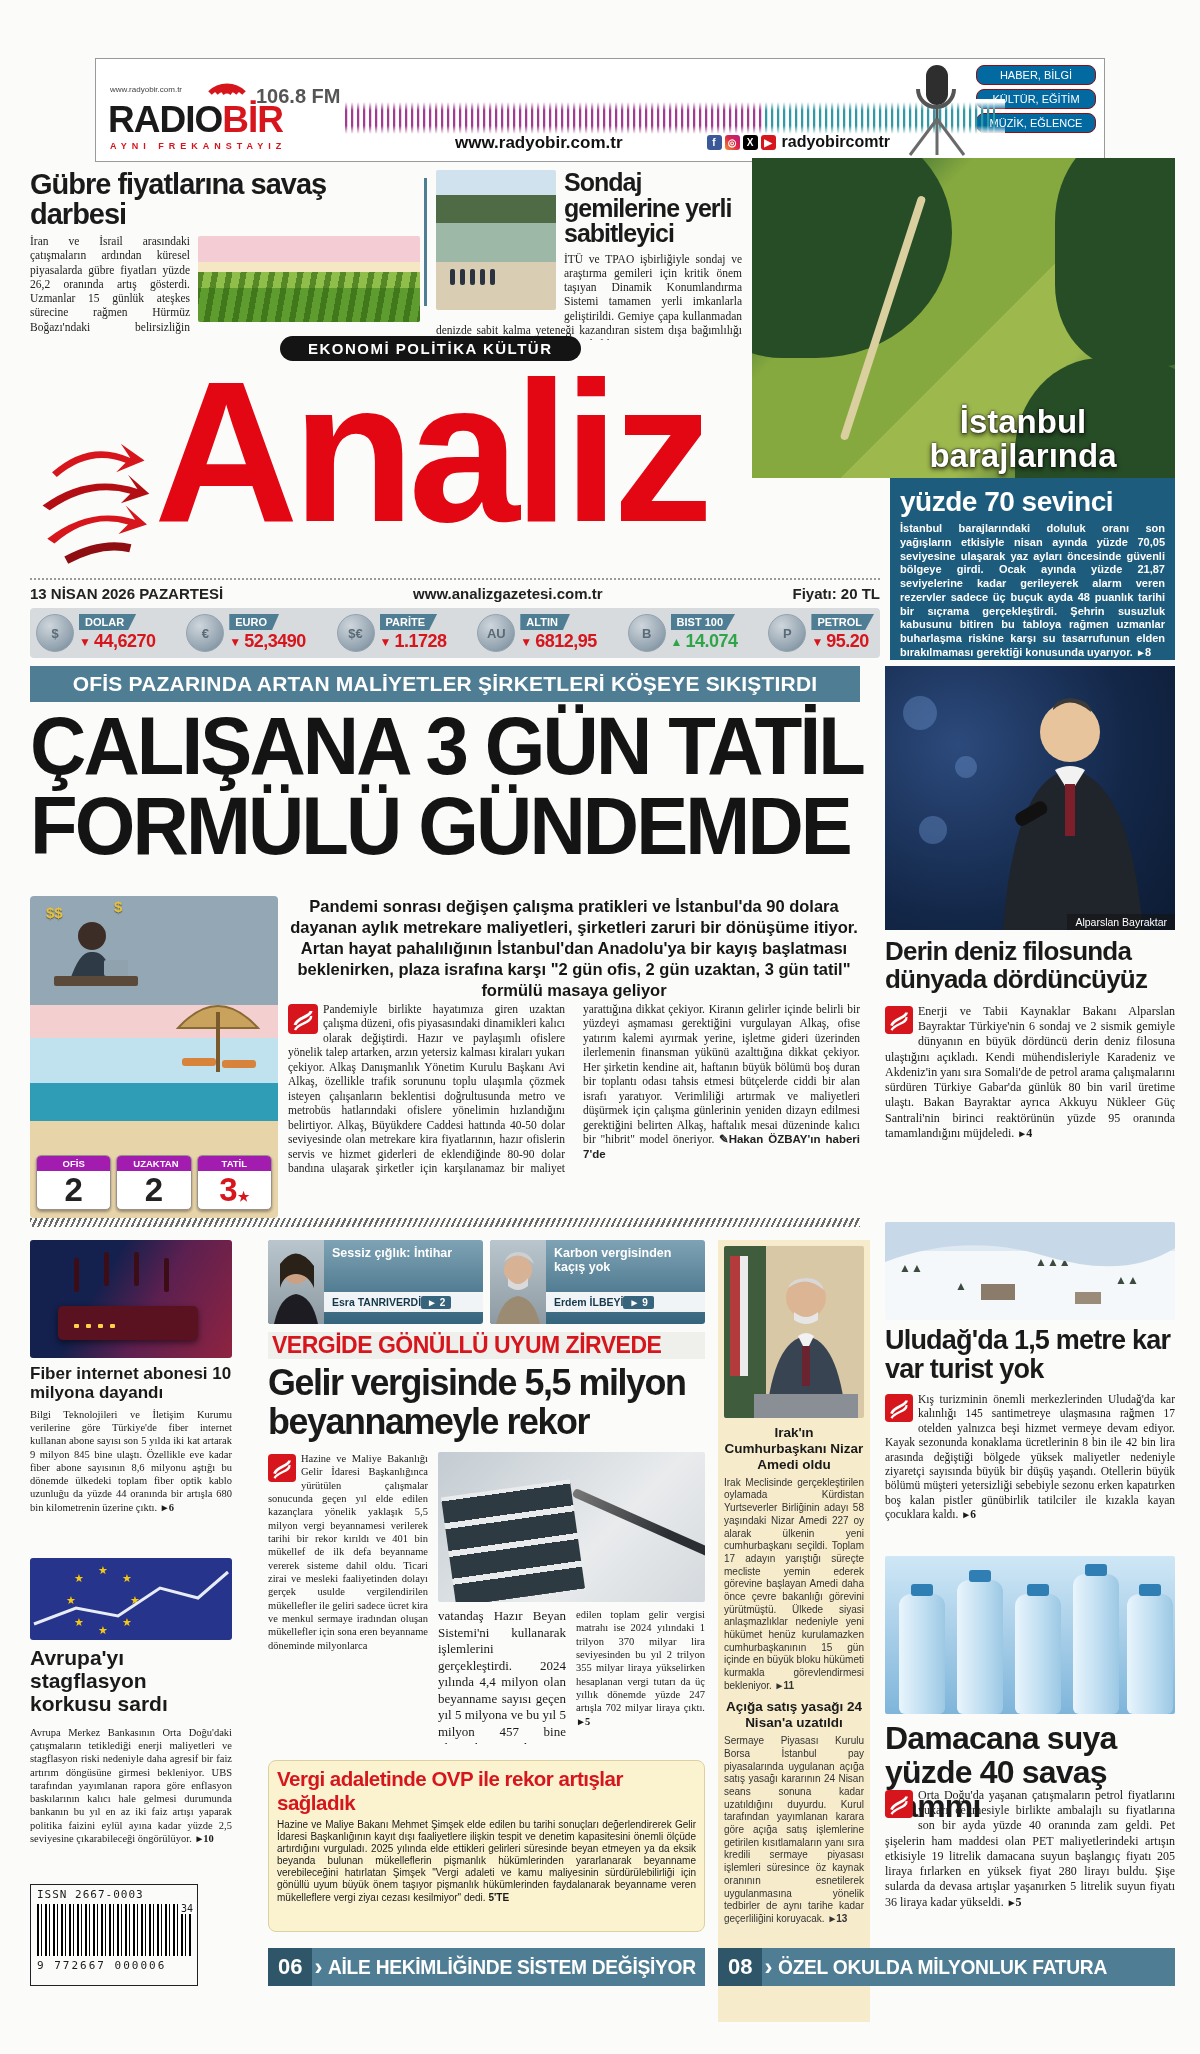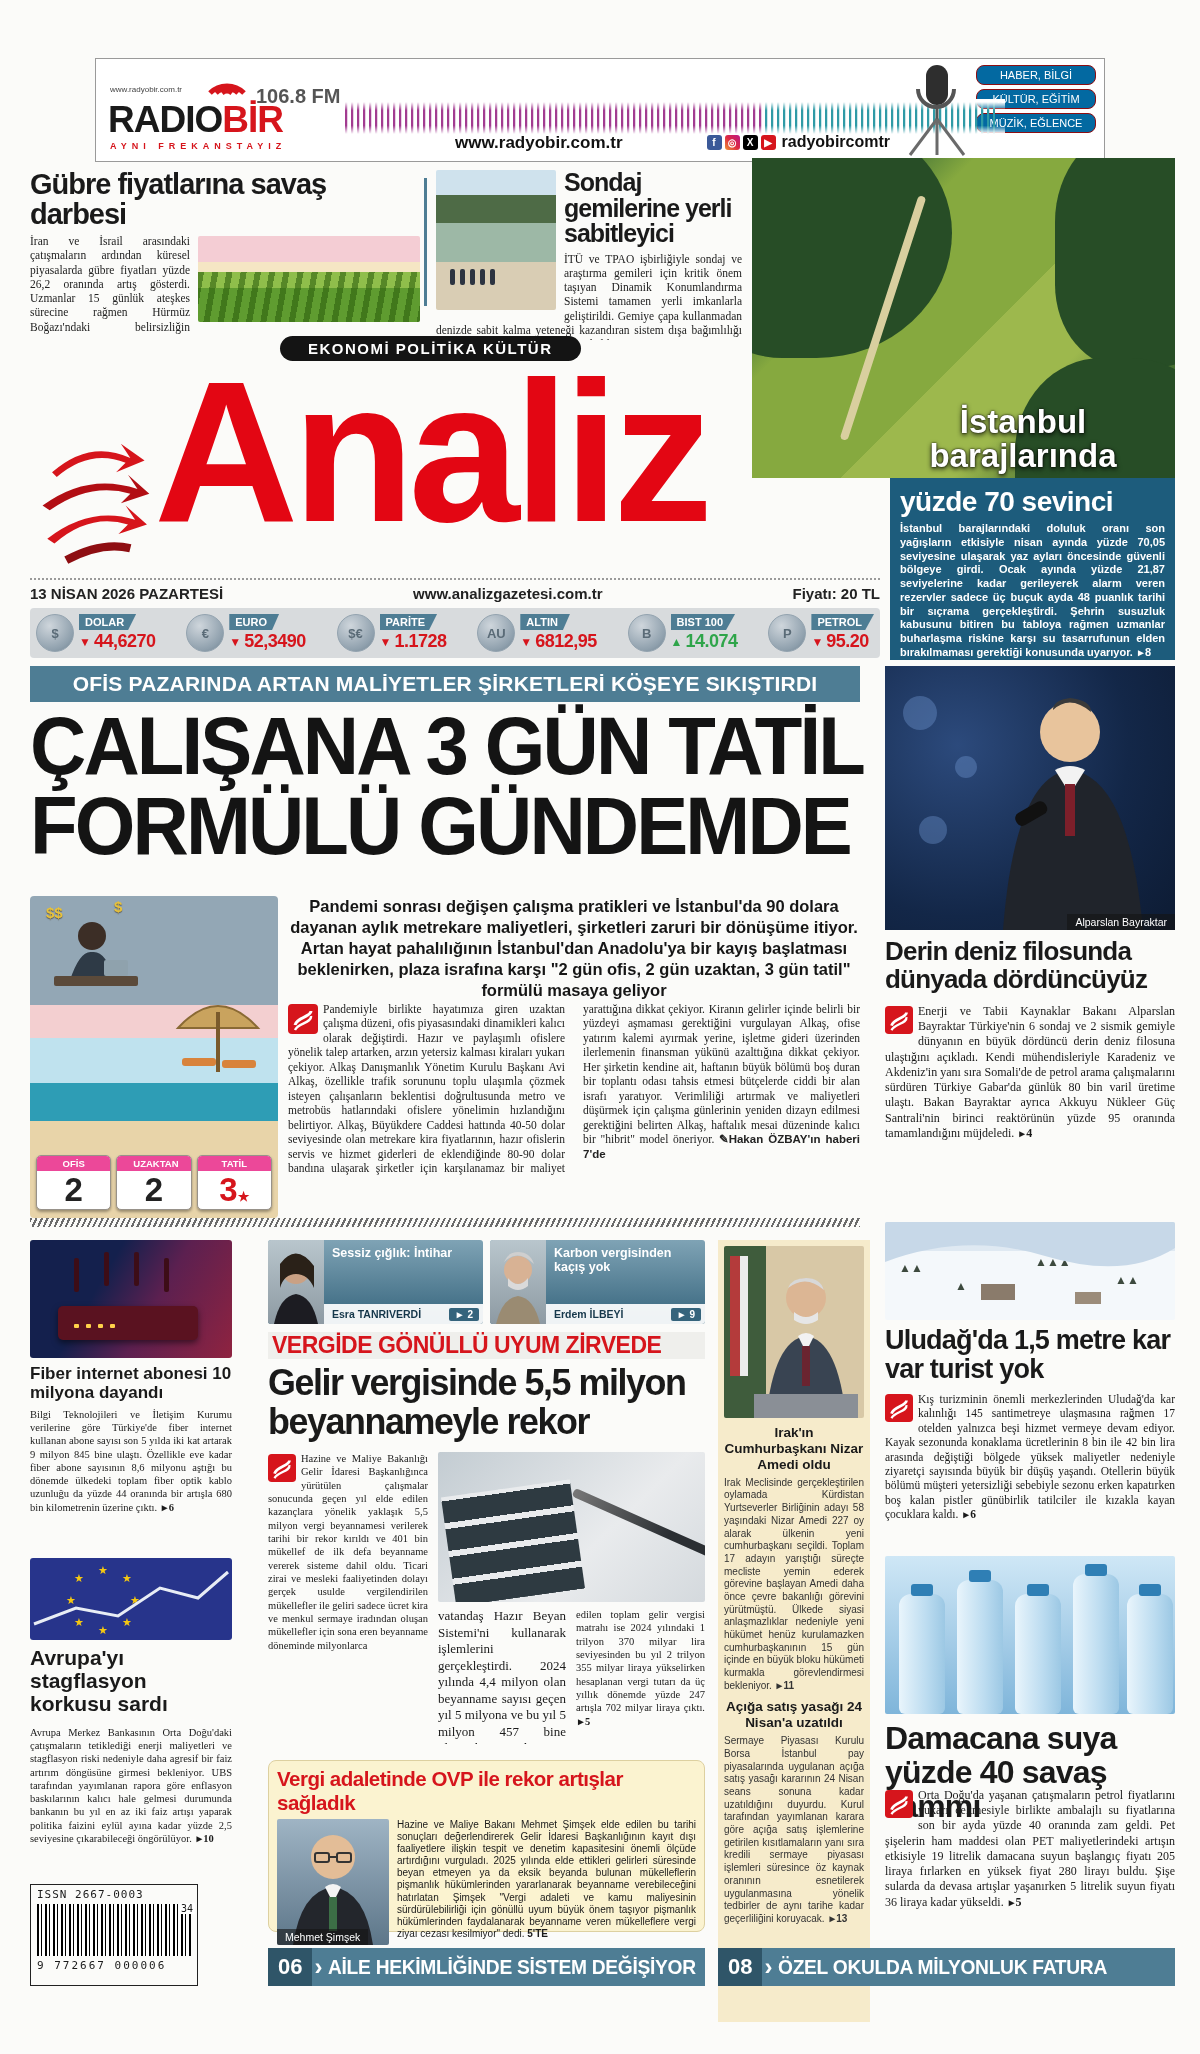--- a/index.html
+++ b/index.html
@@ -101,21 +101,21 @@
   .headline{left:30px;top:706px;width:830px;height:184px;font-weight:bold;color:#141414;}
   .headline .hl{font-size:82px;line-height:0.97;letter-spacing:-3px;transform:scaleX(.95);transform-origin:left;white-space:nowrap;}
   .beach{left:30px;top:896px;width:248px;height:322px;border-radius:4px;overflow:hidden;
      background:linear-gradient(180deg,#93a7b5 0 34%,#f3cfd0 34% 44%,#bfe2ee 44% 58%,#2e9db5 58% 70%,#e8d4a9 70% 100%);}
   .office-man{position:absolute;left:10px;top:14px;}
   .dollar{position:absolute;font-weight:bold;color:#e8c23a;font-size:15px;text-shadow:0 1px 1px #555;}
   .umb{position:absolute;right:14px;top:96px;}
   .cal-row{position:absolute;left:6px;bottom:8px;width:236px;display:flex;gap:5px;}
   .cal-card{flex:1;background:#fff;border:1px solid #98928a;border-radius:5px;overflow:hidden;text-align:center;
      box-shadow:0 2px 3px rgba(0,0,0,.35);}
-  .cal-label{background:#ec4899;color:#fff;font-size:9.5px;font-weight:bold;padding:2px 16px;}
+  .cal-label{background:#a21caf;color:#fff;font-size:9.5px;font-weight:bold;padding:2px 16px;}
   .cal-num{font-size:33px;font-weight:bold;line-height:1.15;color:#222;}
   .cal-card:last-child .cal-num{color:#d6151c;}
   .star{color:#d6151c;font-size:13px;}
   .lede{left:288px;top:896px;width:572px;height:100px;font-size:16.5px;font-weight:bold;line-height:1.28;
      text-align:center;color:#161616;}
   .mainbody{left:288px;top:1002px;width:572px;height:198px;column-count:2;column-gap:18px;
      font-size:11.5px;line-height:1.26;color:#222;}
   .minilogo{float:left;margin:2px 5px 2px 0;}
   .byline{font-weight:bold;font-family:"Liberation Sans",sans-serif;font-size:11.5px;}
 
@@ -151,22 +151,22 @@
   .bars{height:52px;margin:3px 0;background:repeating-linear-gradient(90deg,#000 0 2px,#fff 2px 4px,#000 4px 5px,#fff 5px 8px);}
   .issn-num{font-size:11px;letter-spacing:2px;}
   .issn-ed{position:absolute;right:2px;top:18px;font-size:10px;background:#fff;padding:0 2px;}
 
   
   .columnists{left:268px;top:1240px;width:437px;height:84px;display:flex;gap:7px;}
   .colcard{flex:1;position:relative;background:linear-gradient(180deg,#7fa3b5,#35647c);border-radius:3px;overflow:hidden;display:flex;}
   .colphoto{width:56px;background:linear-gradient(180deg,#b9c6cd,#8d9aa3);position:relative;flex:0 0 auto;}
   .colmain{flex:1;position:relative;padding:6px 6px 22px 8px;}
   .coltitle{color:#fff;font-size:12.5px;font-weight:bold;line-height:1.15;}
-  .colfoot{position:absolute;left:0;bottom:0;width:100%;height:20px;background:rgba(255,255,255,.92);
-     display:flex;align-items:center;justify-content:space-between;padding:0 4px 0 8px;box-sizing:border-box;}
+  .colfoot{position:absolute;left:0;bottom:12px;width:100%;height:20px;background:rgba(255,255,255,.92);
+     display:flex;align-items:center;padding:0 4px 0 8px;box-sizing:border-box;}
   .colname{font-size:10.5px;font-weight:bold;color:#15374a;}
   .pagebox{background:#35647c;color:#fff;font-size:10px;font-weight:bold;padding:1px 6px;border-radius:2px;}
   .vergide{left:268px;top:1332px;width:437px;height:27px;background:#efefec;display:flex;align-items:center;
      font-size:23px;font-weight:bold;color:#d6151c;letter-spacing:-0.5px;padding-left:4px;box-sizing:border-box;}
   .vergi-title{left:268px;top:1364px;width:437px;height:84px;font-size:37px;font-weight:bold;line-height:1.05;
      letter-spacing:-1.5px;transform:scaleX(.97);transform-origin:left;}
   .vergi-col1{left:268px;top:1452px;width:160px;height:292px;font-size:10.5px;line-height:1.27;}
   .calc{left:438px;top:1452px;width:267px;height:150px;overflow:hidden;border-radius:2px;
      background:linear-gradient(135deg,#c3ccd2,#e9ebed 60%,#d4d9dd);position:absolute;}
   .keys{position:absolute;left:10px;top:36px;width:130px;height:110px;transform:rotate(-8deg);
@@ -563,32 +563,20 @@
   </div>
   <div class="abs vergi-col2 serif just ov">vatandaş Hazır Beyan Sistemi'ni kullanarak işlemlerini gerçekleştirdi. 2024 yılında 4,4 milyon olan beyanname sayısı geçen yıl 5 milyona ve bu yıl 5 milyon 457 bine ulaşarak yüzde 24 oranında büyük bir artış gösterdi. Beyan</div>
   <div class="abs vergi-col3 serif just ov">
     <span>edilen toplam gelir vergisi matrahı ise 2024 yılındaki 1 trilyon 370 milyar lira seviyesinden bu yıl 2 trilyon 355 milyar liraya yükselirken hesaplanan vergi tutarı da üç yıllık dönemde yüzde 247 artışla 702 milyar liraya çıktı.</span>
     <span class="pref"><span class="ar">►</span><b>5</b></span>
   </div>
 
   <div class="abs ovp">
     <div class="ovp-title">Vergi adaletinde OVP ile rekor artışlar sağladık</div>
     <div class="ovp-flex">
-      <div class="ovp-photo">
-        <svg width="112" height="126" viewBox="0 0 112 126">
-            <circle cx="56" cy="38" r="22" fill="#e3bd97"></circle>
-            <rect x="38" y="34" width="14" height="9" rx="2" fill="none" stroke="#333" stroke-width="2"></rect>
-            <rect x="60" y="34" width="14" height="9" rx="2" fill="none" stroke="#333" stroke-width="2"></rect>
-            <line x1="52" y1="38" x2="60" y2="38" stroke="#333" stroke-width="2"></line>
-            <path d="M16 126 Q24 72 56 68 Q88 72 96 126 Z" fill="#23262c"></path>
-            <path d="M48 68 L56 84 L64 68 Q56 62 48 68 Z" fill="#f4f4f4"></path>
-            <rect x="52" y="78" width="8" height="34" fill="#3c6e46"></rect>
-          </svg>
-        <div class="caption" style="left:0;right:auto;">Mehmet Şimşek</div>
-      </div>
       <div class="ovp-body">
         <span>Hazine ve Maliye Bakanı Mehmet Şimşek elde edilen bu tarihi sonuçları değerlendirerek Gelir İdaresi Başkanlığının kayıt dışı faaliyetlere ilişkin tespit ve denetim kapasitesini önemli ölçüde artırdığını vurguladı. 2025 yılında elde ettikleri gelirleri süresinde beyan etmeyen ya da eksik beyanda bulunan mükelleflerin pişmanlık hükümlerinden yararlanarak beyanname verebileceğini hatırlatan Şimşek "Vergi adaleti ve kamu maliyesinin sürdürülebilirliği için gönüllü uyum büyük önem taşıyor pişmanlık hükümlerinden faydalanarak beyanname veren mükelleflere vergi ziyaı cezası kesilmiyor" dedi.</span>
         <b>5'TE</b>
       </div>
     </div>
   </div>
 
   <div class="abs beige">
     <div class="amedi">
       <svg width="140" height="172" viewBox="0 0 140 172">

